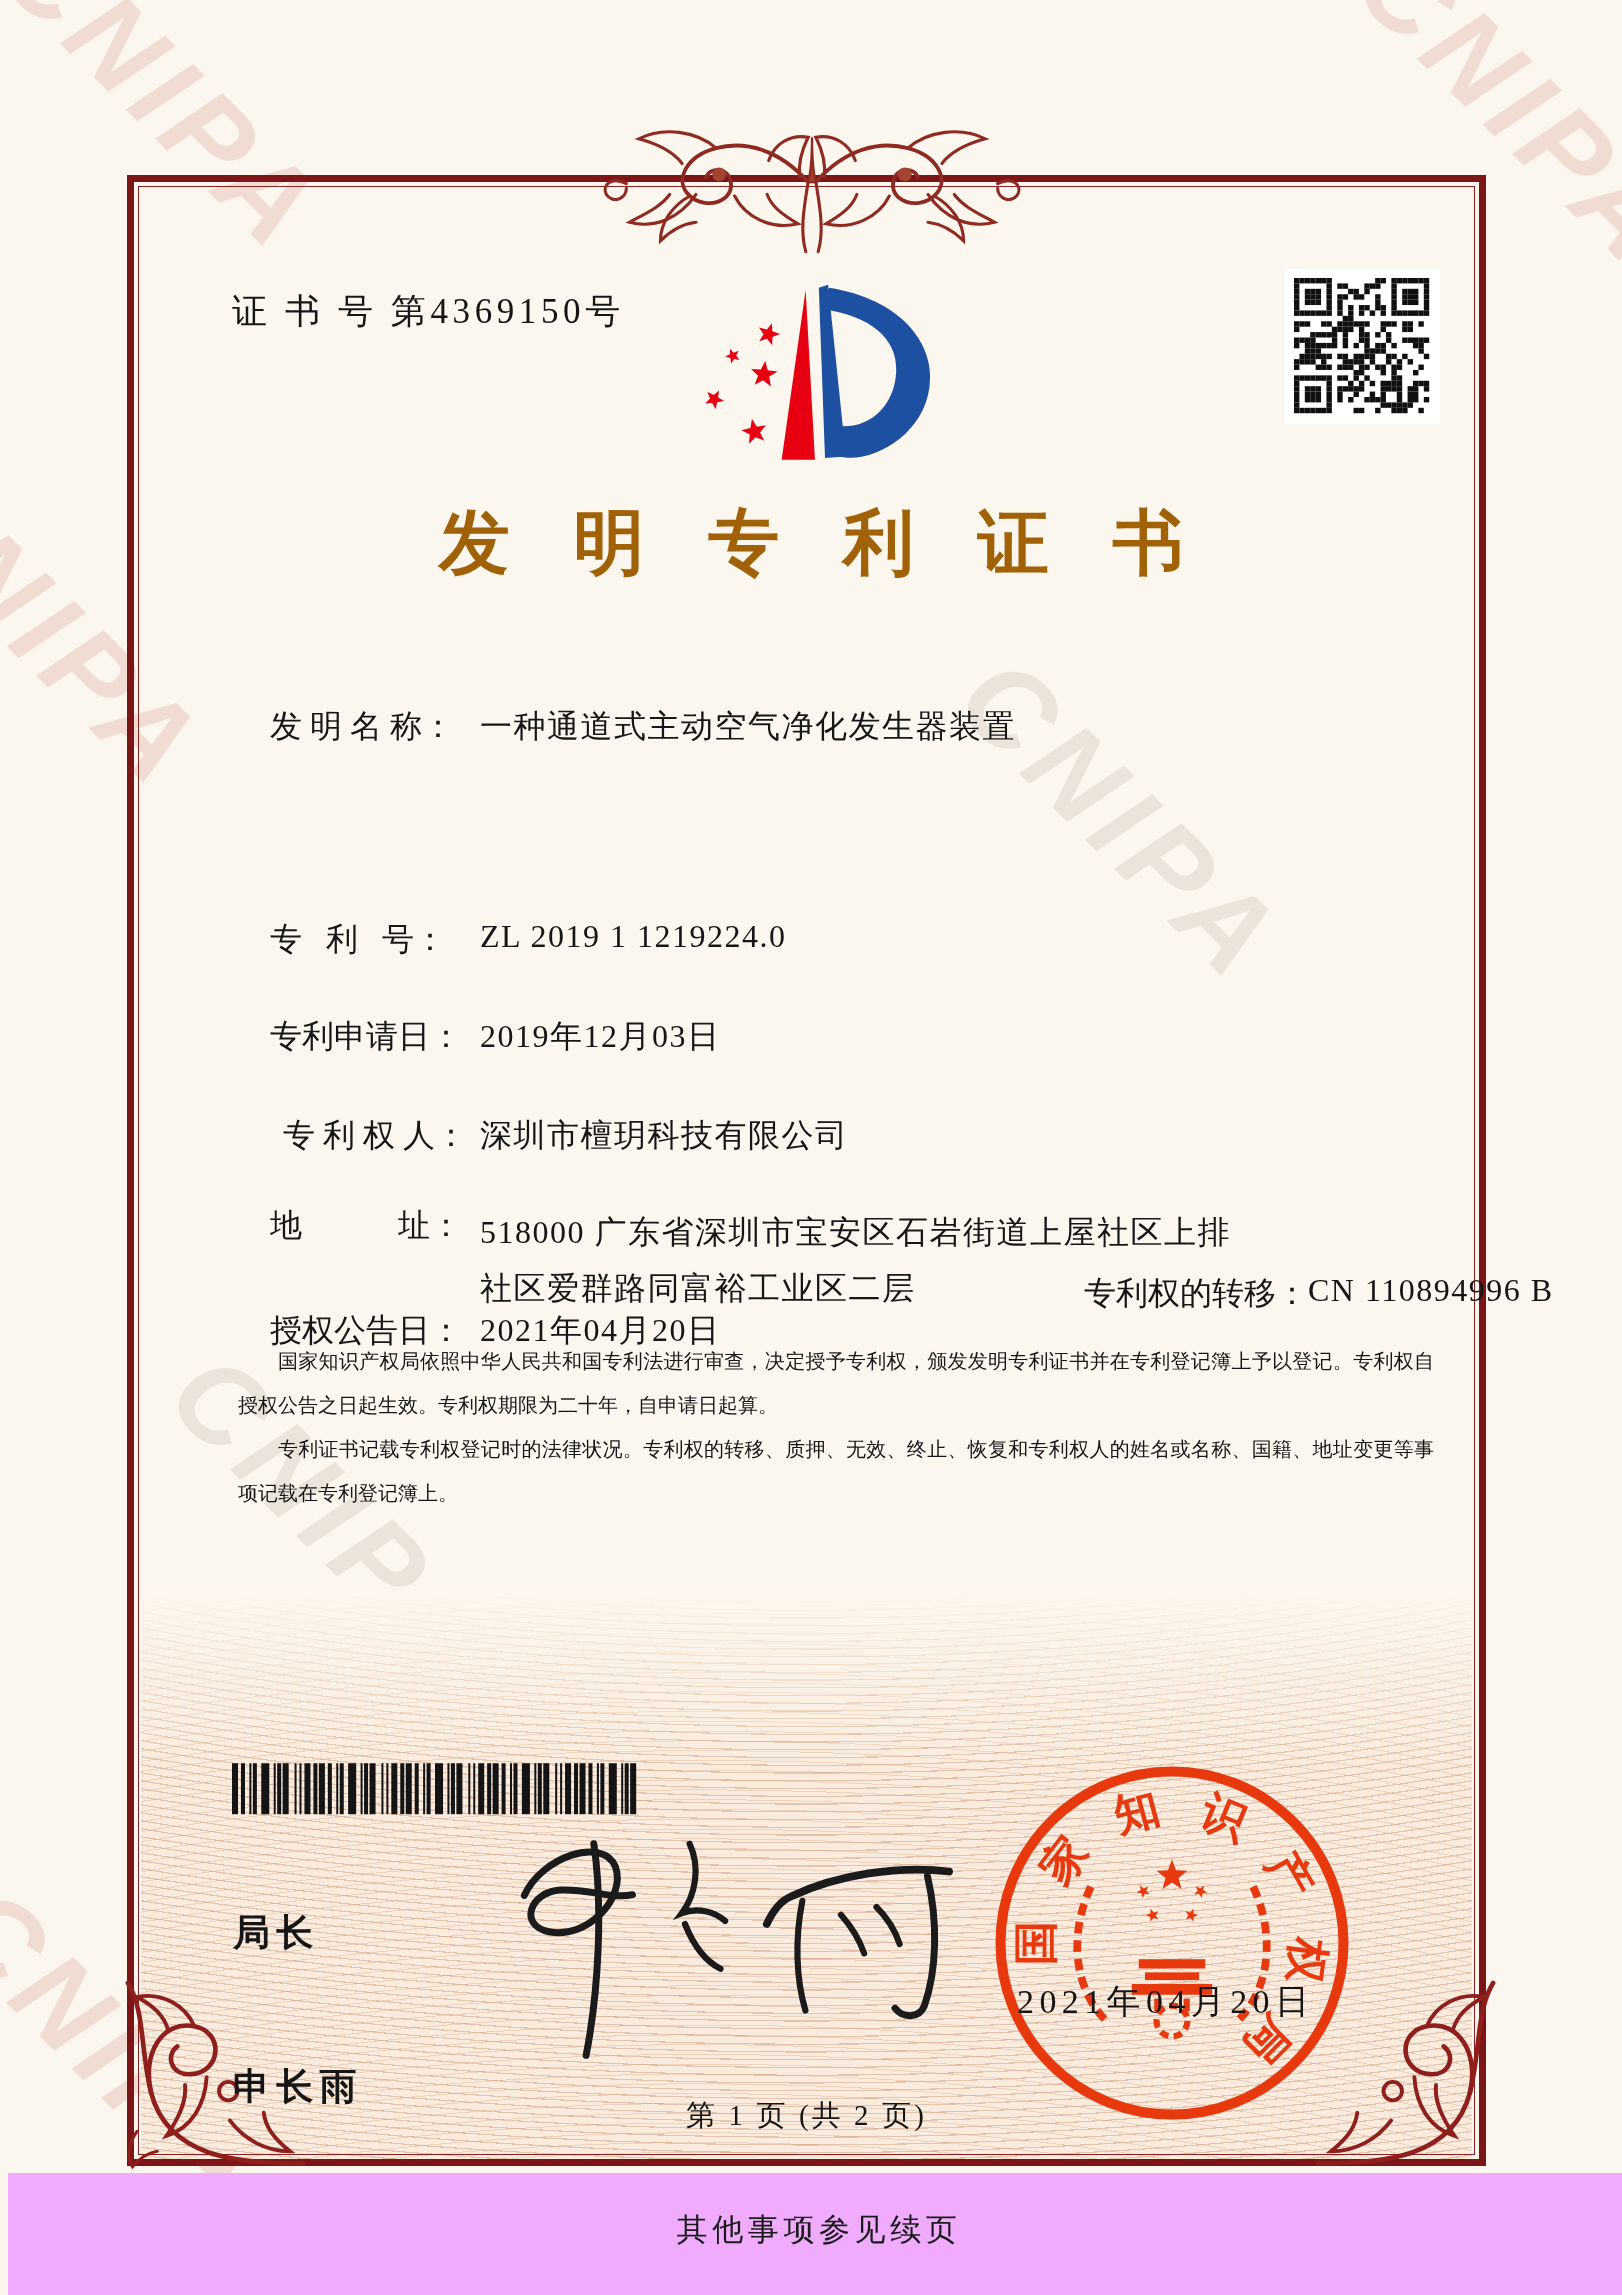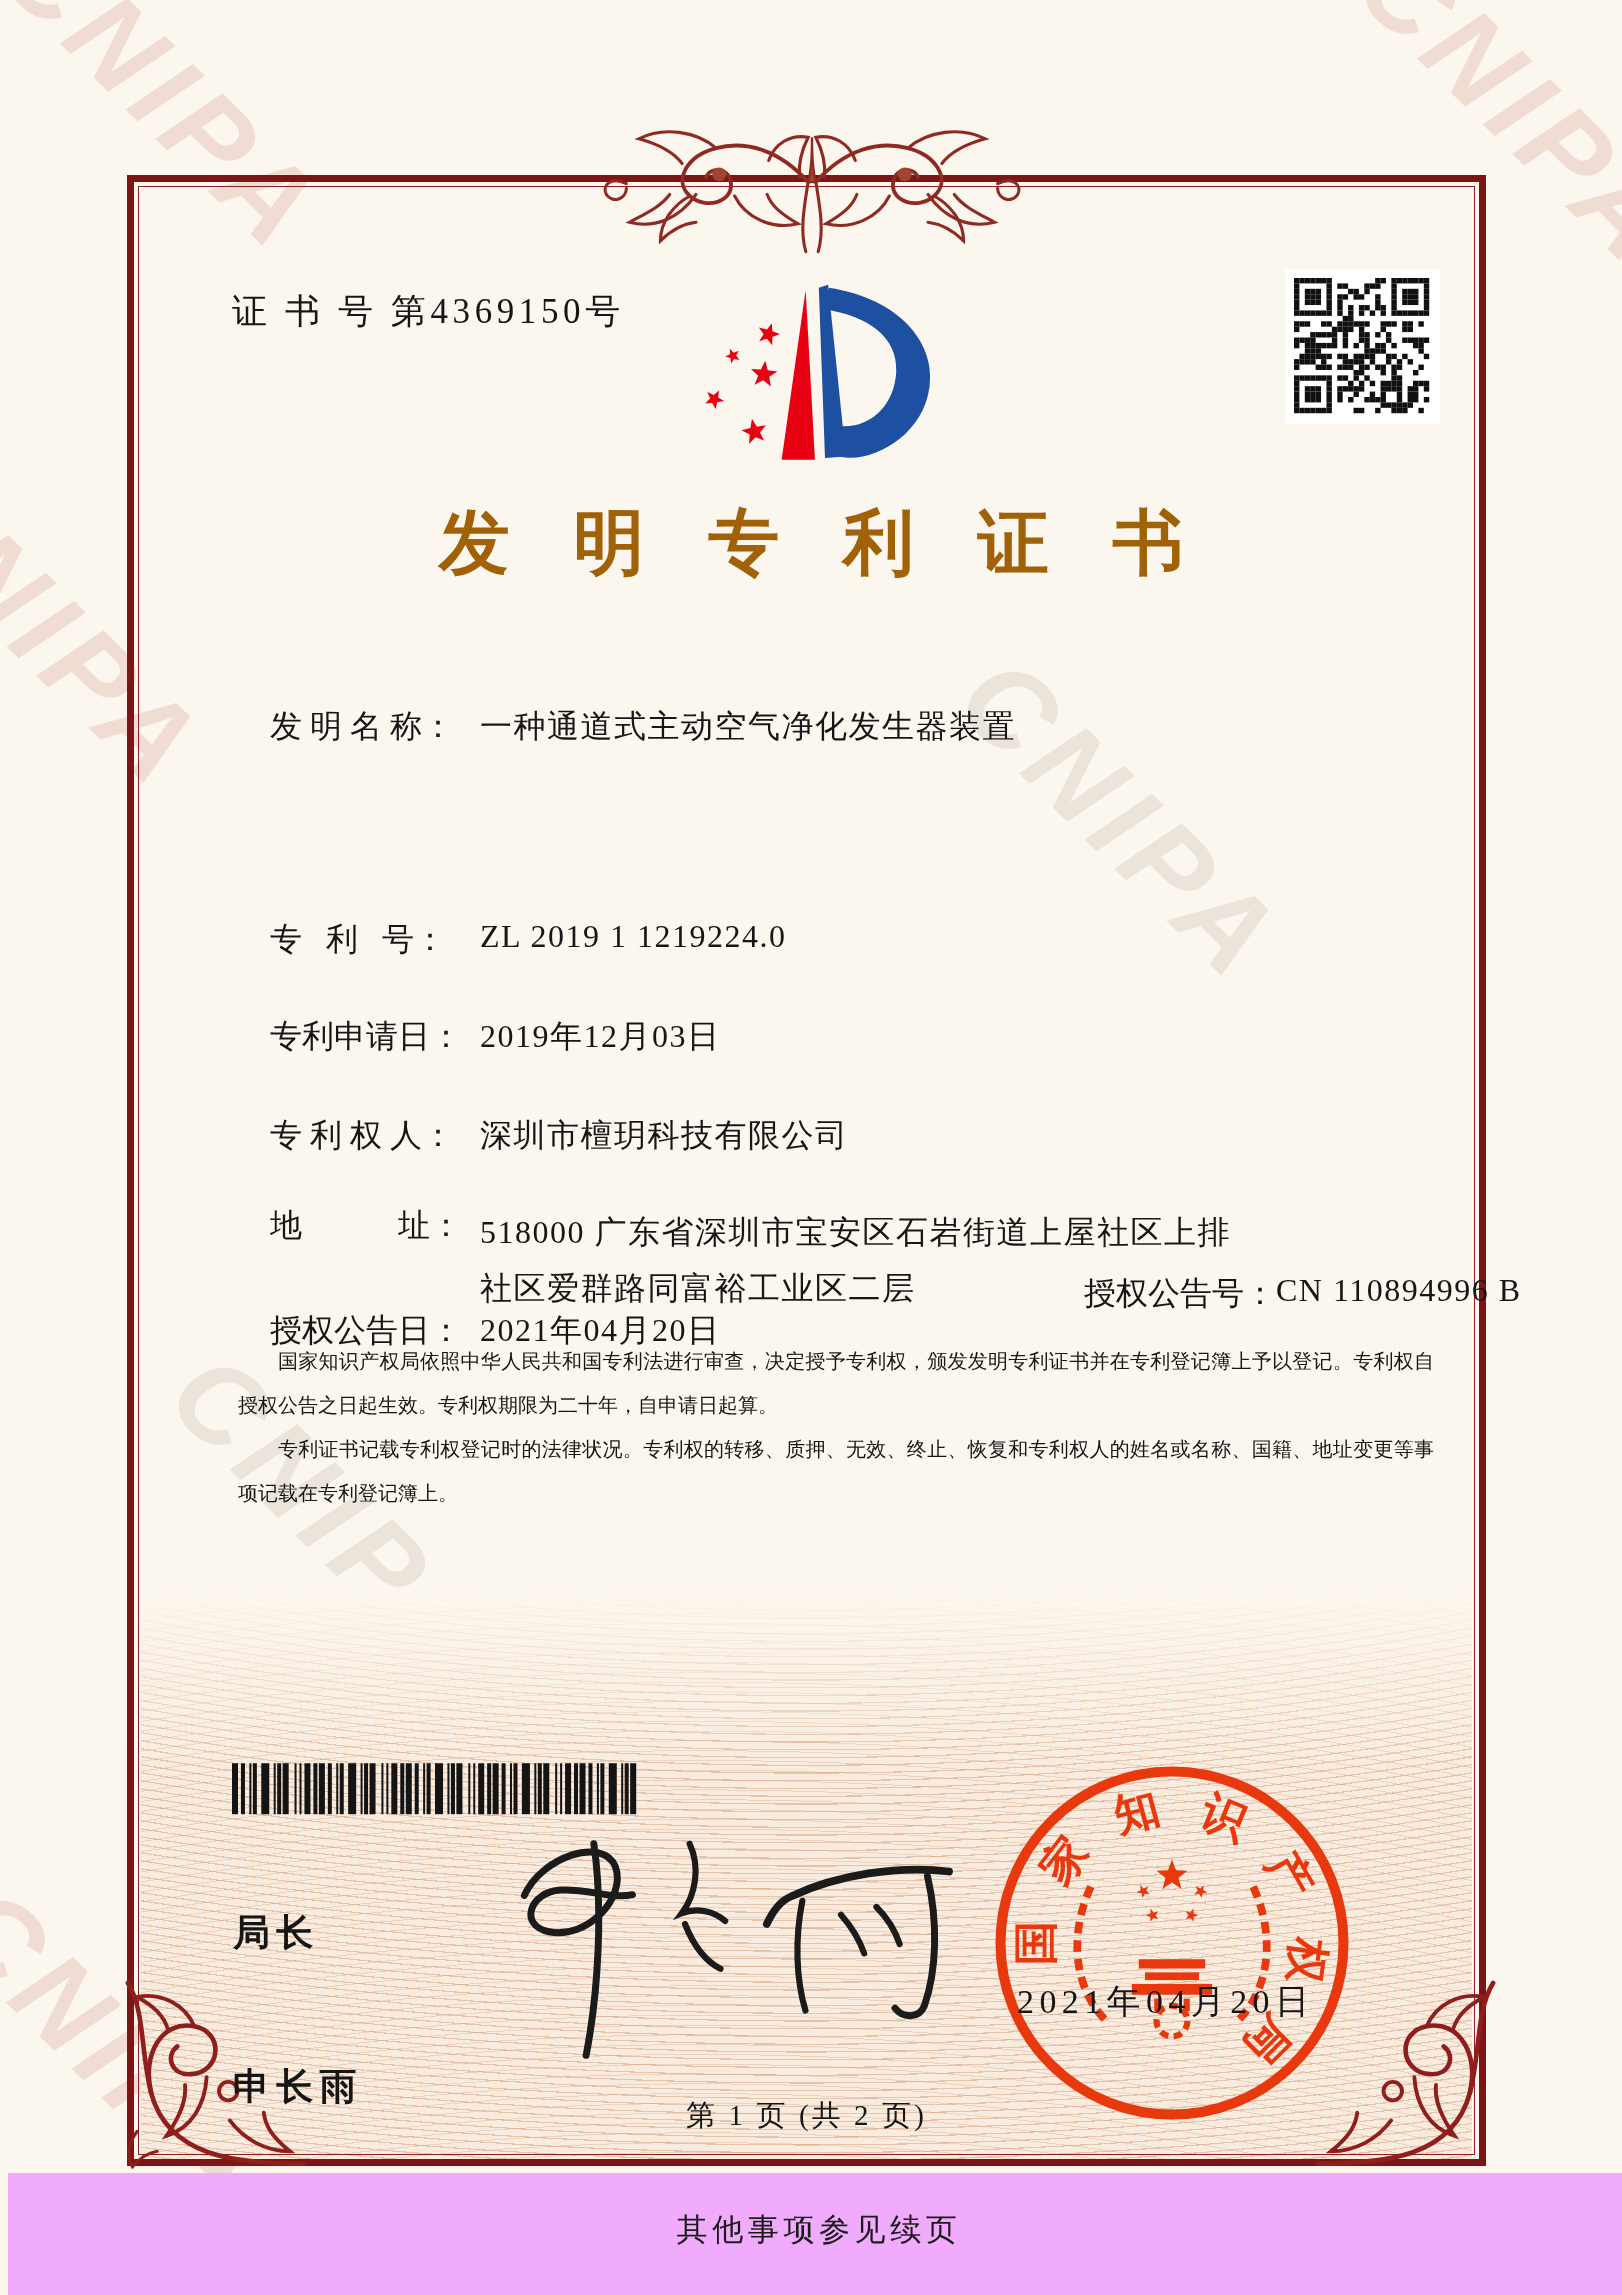--- a/index.html
+++ b/index.html
@@ -36,21 +36,21 @@
   .logo{position:absolute;left:705px;top:263px;width:240px;height:240px;}
   .qr-box{position:absolute;left:1285px;top:269px;width:155px;height:155px;background:#fff;}
   .qr-box svg{position:absolute;left:9.3px;top:9.3px;}
   .doc-title{position:absolute;left:0;top:496px;width:1622px;text-align:center;
       font-size:71px;font-weight:bold;letter-spacing:23px;text-indent:23px;color:#a16207;}
   
   .row{position:absolute;left:238px;font-size:32px;white-space:pre;}
   .row .lbl{display:inline-block;width:210px;white-space:pre;vertical-align:top;}
   .row .val{display:inline-block;vertical-align:top;letter-spacing:1.5px;}
   .row-name{top:668px;} .row-inventor{top:784px;} .row-patno{top:881px;}
-  .row-filing{top:978px;} .row-patentee{top:1077px;}
+  .row-filing{top:978px;} .row-patentee{top:1077px;text-align:center;}
   .row-address{top:1167px;}
   .row-address .val{white-space:normal;width:784px;line-height:56px;}
   .row-grant{top:1272px;width:1206px;}
   .grant2{position:absolute;left:846px;top:0;white-space:pre;}
   
   .body-text{position:absolute;left:238px;top:1339px;width:1196px;font-size:20px;
       line-height:44px;text-align:justify;}
   .body-text p{margin:0;text-indent:2em;}
   
   .barcode{position:absolute;left:232px;top:1763px;}
@@ -463,21 +463,21 @@
     <span class="lbl">专利申请日：</span><span class="val">2019年12月03日</span>
   </div>
   <div class="row row-patentee">
     <span class="lbl">专 利 权 人：</span><span class="val">深圳市檀玥科技有限公司</span>
   </div>
   <div class="row row-address">
     <span class="lbl">地　　　址：</span><span class="val">518000 广东省深圳市宝安区石岩街道上屋社区上排社区爱群路同富裕工业区二层</span>
   </div>
   <div class="row row-grant">
     <span class="lbl">授权公告日：</span><span class="val">2021年04月20日</span>
-    <span class="grant2"><span>授权公告号：</span><span class="val">CN 110894996 B</span></span>
+    <span class="grant2"><span>专利权的转移：</span><span class="val">CN 110894996 B</span></span>
   </div>
 
   <div class="body-text">
     <p>国家知识产权局依照中华人民共和国专利法进行审查，决定授予专利权，颁发发明专利证书并在专利登记簿上予以登记。专利权自授权公告之日起生效。专利权期限为二十年，自申请日起算。</p>
     <p>专利证书记载专利权登记时的法律状况。专利权的转移、质押、无效、终止、恢复和专利权人的姓名或名称、国籍、地址变更等事项记载在专利登记簿上。</p>
   </div>
 
   <svg class="barcode" id="barcode-svg" width="417" height="53" viewBox="0 0 540 68">
       <rect x="0.0" y="0" width="7.8" height="66" fill="#141414"></rect>
       <rect x="11.6" y="0" width="5.2" height="66" fill="#141414"></rect>

